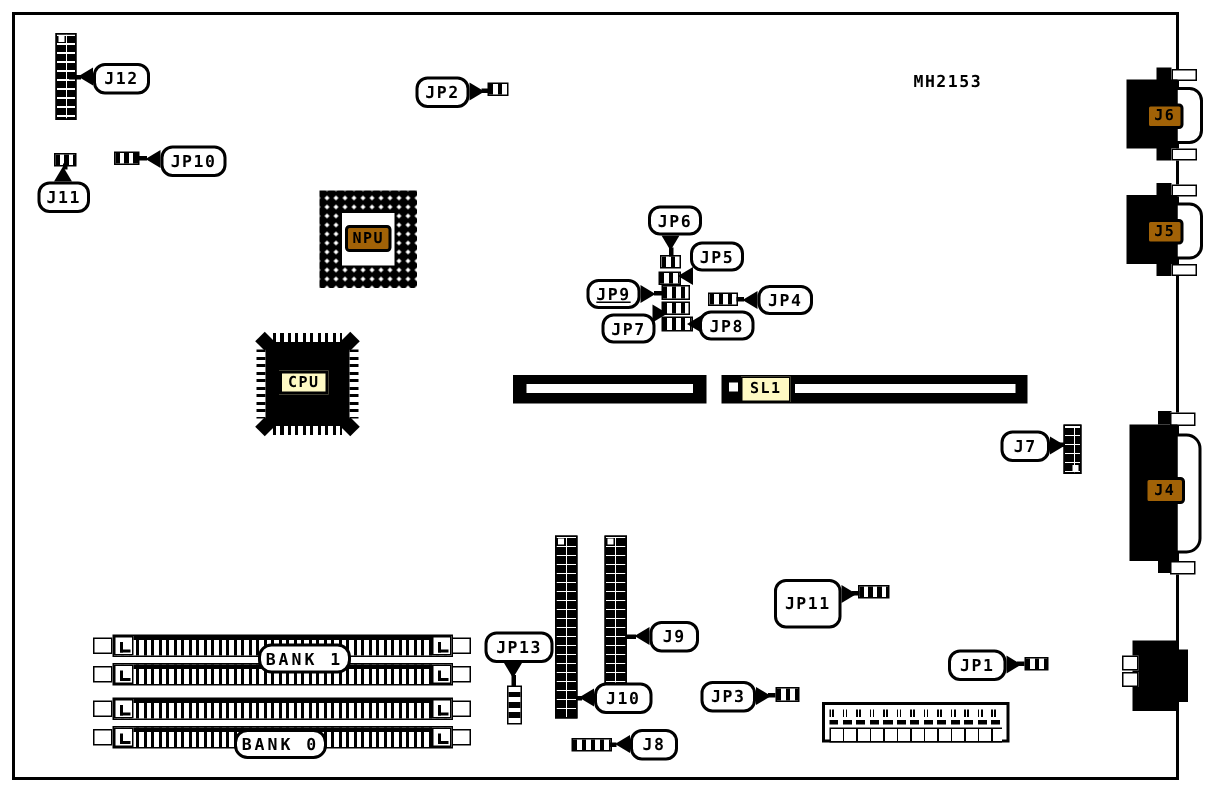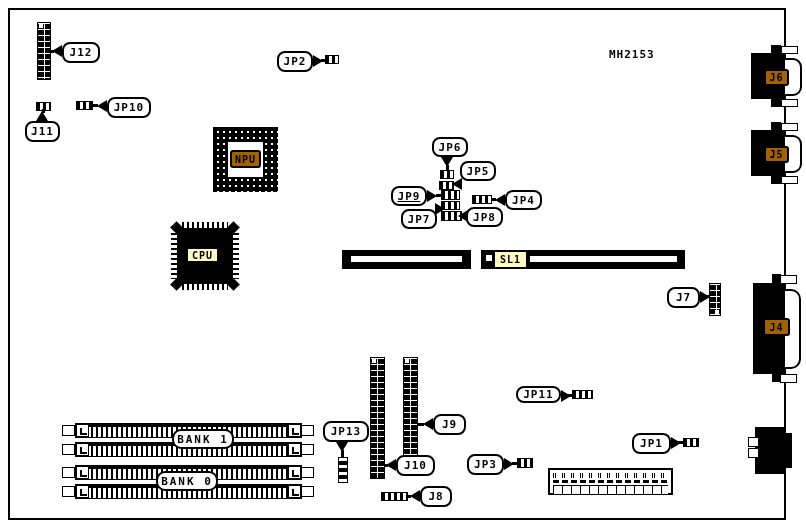--- a/index.html
+++ b/index.html
@@ -222,21 +222,21 @@
     <span>J8</span>
   </div>
 
   <div class="abs callout" style="left:467px;top:454px;width:37px;height:21px;">
     <span>JP3</span>
   </div>
   <div class="abs tail-r" style="left:504px;top:458px;"></div>
   <div class="abs lead" style="left:512px;top:462px;width:5px;height:3px;"></div>
   <div class="abs hjump" style="left:517px;top:458px;width:16px;height:10px;"></div>
 
-  <div class="abs callout" style="left:516px;top:386px;width:45px;height:17px;">
+  <div class="abs callout" style="left:516px;top:386px;width:45px;height:33px;">
     <span>JP11</span>
   </div>
   <div class="abs tail-r" style="left:561px;top:390px;"></div>
   <div class="abs lead" style="left:568px;top:394px;width:5px;height:3px;"></div>
   <div class="abs hjump" style="left:572px;top:390px;width:21px;height:9px;"></div>
 
   <div class="abs callout" style="left:632px;top:433px;width:39px;height:21px;">
     <span>JP1</span>
   </div>
   <div class="abs tail-r" style="left:671px;top:437px;"></div>
@@ -285,21 +285,21 @@
   <div class="abs simmend" style="left:76px;top:485px;width:13px;height:13px;">
       <div class="hook"></div>
     </div>
   <div class="abs simmend" style="left:288px;top:485px;width:13px;height:13px;">
       <div class="hook"></div>
     </div>
 
   <div class="abs banklabel" style="left:156px;top:429px;width:62px;height:20px;margin-left:16px;">
     <span>BANK 1</span>
   </div>
-  <div class="abs banklabel" style="left:156px;top:471px;width:62px;height:20px;">
+  <div class="abs banklabel" style="left:156px;top:486px;width:62px;height:20px;">
     <span>BANK 0</span>
   </div>
 
   <div class="abs tab-b" style="left:771px;top:45px;width:10px;height:9px;"></div>
   <div class="abs tab-w" style="left:781px;top:46px;width:17px;height:8px;"></div>
   <div class="abs dshell" style="left:783px;top:58px;width:19px;height:38px;border-radius:0 9px 9px 0;"></div>
   <div class="abs econ" style="left:751px;top:53px;width:34px;height:46px;"></div>
   <div class="abs tab-b" style="left:771px;top:98px;width:10px;height:9px;"></div>
   <div class="abs tab-w" style="left:781px;top:99px;width:17px;height:8px;"></div>
   <div class="abs boxlabel" style="left:764px;top:69px;width:25px;height:17px;">

